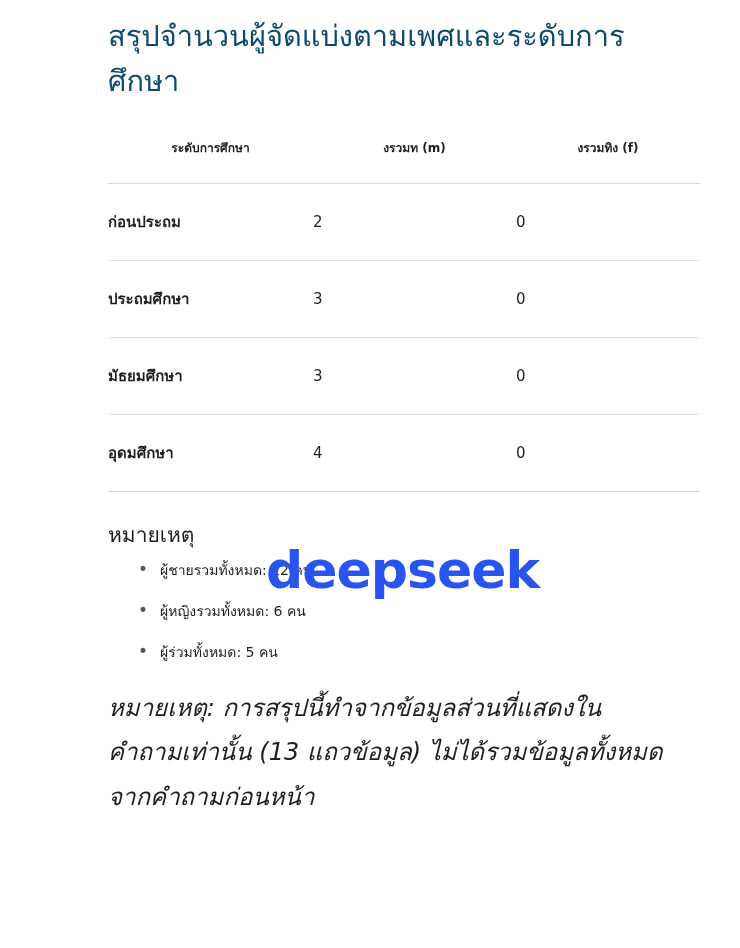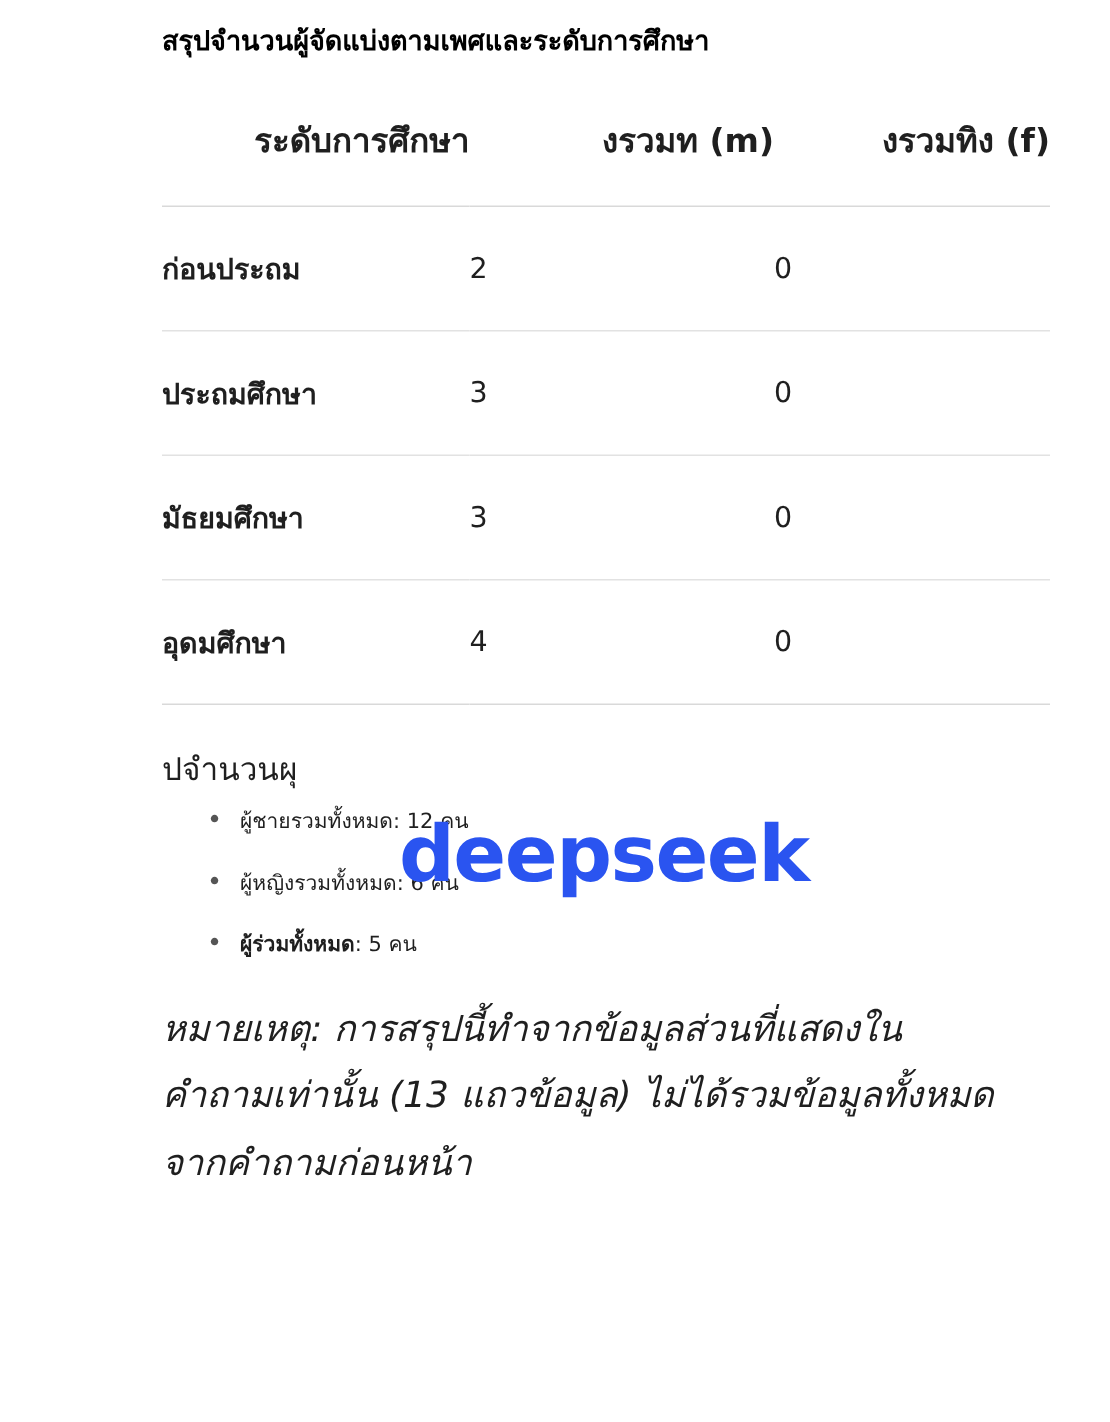--- a/index.html
+++ b/index.html
@@ -14,45 +14,45 @@
     color: #2b2b2b;
     overflow: hidden;
     position: relative;
   }
   .page {
     padding: 14px 40px 0 108px;
     box-sizing: border-box;
     width: 740px;
   }
   .doc-title {
-    font-size: 18px;
+    font-size: 29px;
     line-height: 1.55;
-    color: #000000;
-    font-weight: 700;
+    color: #0c4a6e;
+    font-weight: 400;
     margin: 0 0 34px 0;
     max-width: 560px;
   }
   table.summary {
     border-collapse: collapse;
     width: 592px;
     margin: 0;
   }
   table.summary th {
-    text-align: right;
-    font-size: 22px;
+    text-align: center;
+    font-size: 12px;
     font-weight: 700;
     color: #1f1f1f;
     padding: 0 0 26px 0;
     vertical-align: bottom;
   }
   table.summary thead tr {
     border-bottom: 1px solid #d9d9d9;
   }
   table.summary td {
-    font-size: 19px;
+    font-size: 15px;
     color: #1f1f1f;
     padding: 26px 0 26px 0;
     vertical-align: middle;
     border-bottom: 1px solid #e2e2e2;
   }
   table.summary td.level {
     font-weight: 700;
   }
   table.summary tbody tr:last-child td {
     border-bottom: 1px solid #d9d9d9;
@@ -82,21 +82,21 @@
   }
   ul.notes li::before {
     content: "•";
     position: absolute;
     left: 0;
     top: -2px;
     font-size: 17px;
     color: #555;
   }
   ul.notes li .strong {
-    font-weight: 700;
+    font-weight: 400;
   }
   .footnote {
     font-size: 24px;
     line-height: 1.85;
     font-style: italic;
     color: #1f1f1f;
     margin: 18px 0 0 0;
     max-width: 560px;
   }
   .watermark {
@@ -148,21 +148,21 @@
         <td>0</td>
       </tr>
       <tr>
         <td class="level">อุดมศึกษา</td>
         <td>4</td>
         <td>0</td>
       </tr>
     </tbody>
   </table>
 
-  <p class="notes-heading">ปจำนวนผุ</p>
+  <p class="notes-heading">หมายเหตุ</p>
 
   <ul class="notes">
     <li>
       <span>ผู้ชายรวมทั้งหมด: 12 คน</span>
     </li>
     <li>
       <span>ผู้หญิงรวมทั้งหมด: 6 คน</span>
     </li>
     <li>
       <span class="strong">ผู้ร่วมทั้งหมด</span><span>: 5 คน</span>

